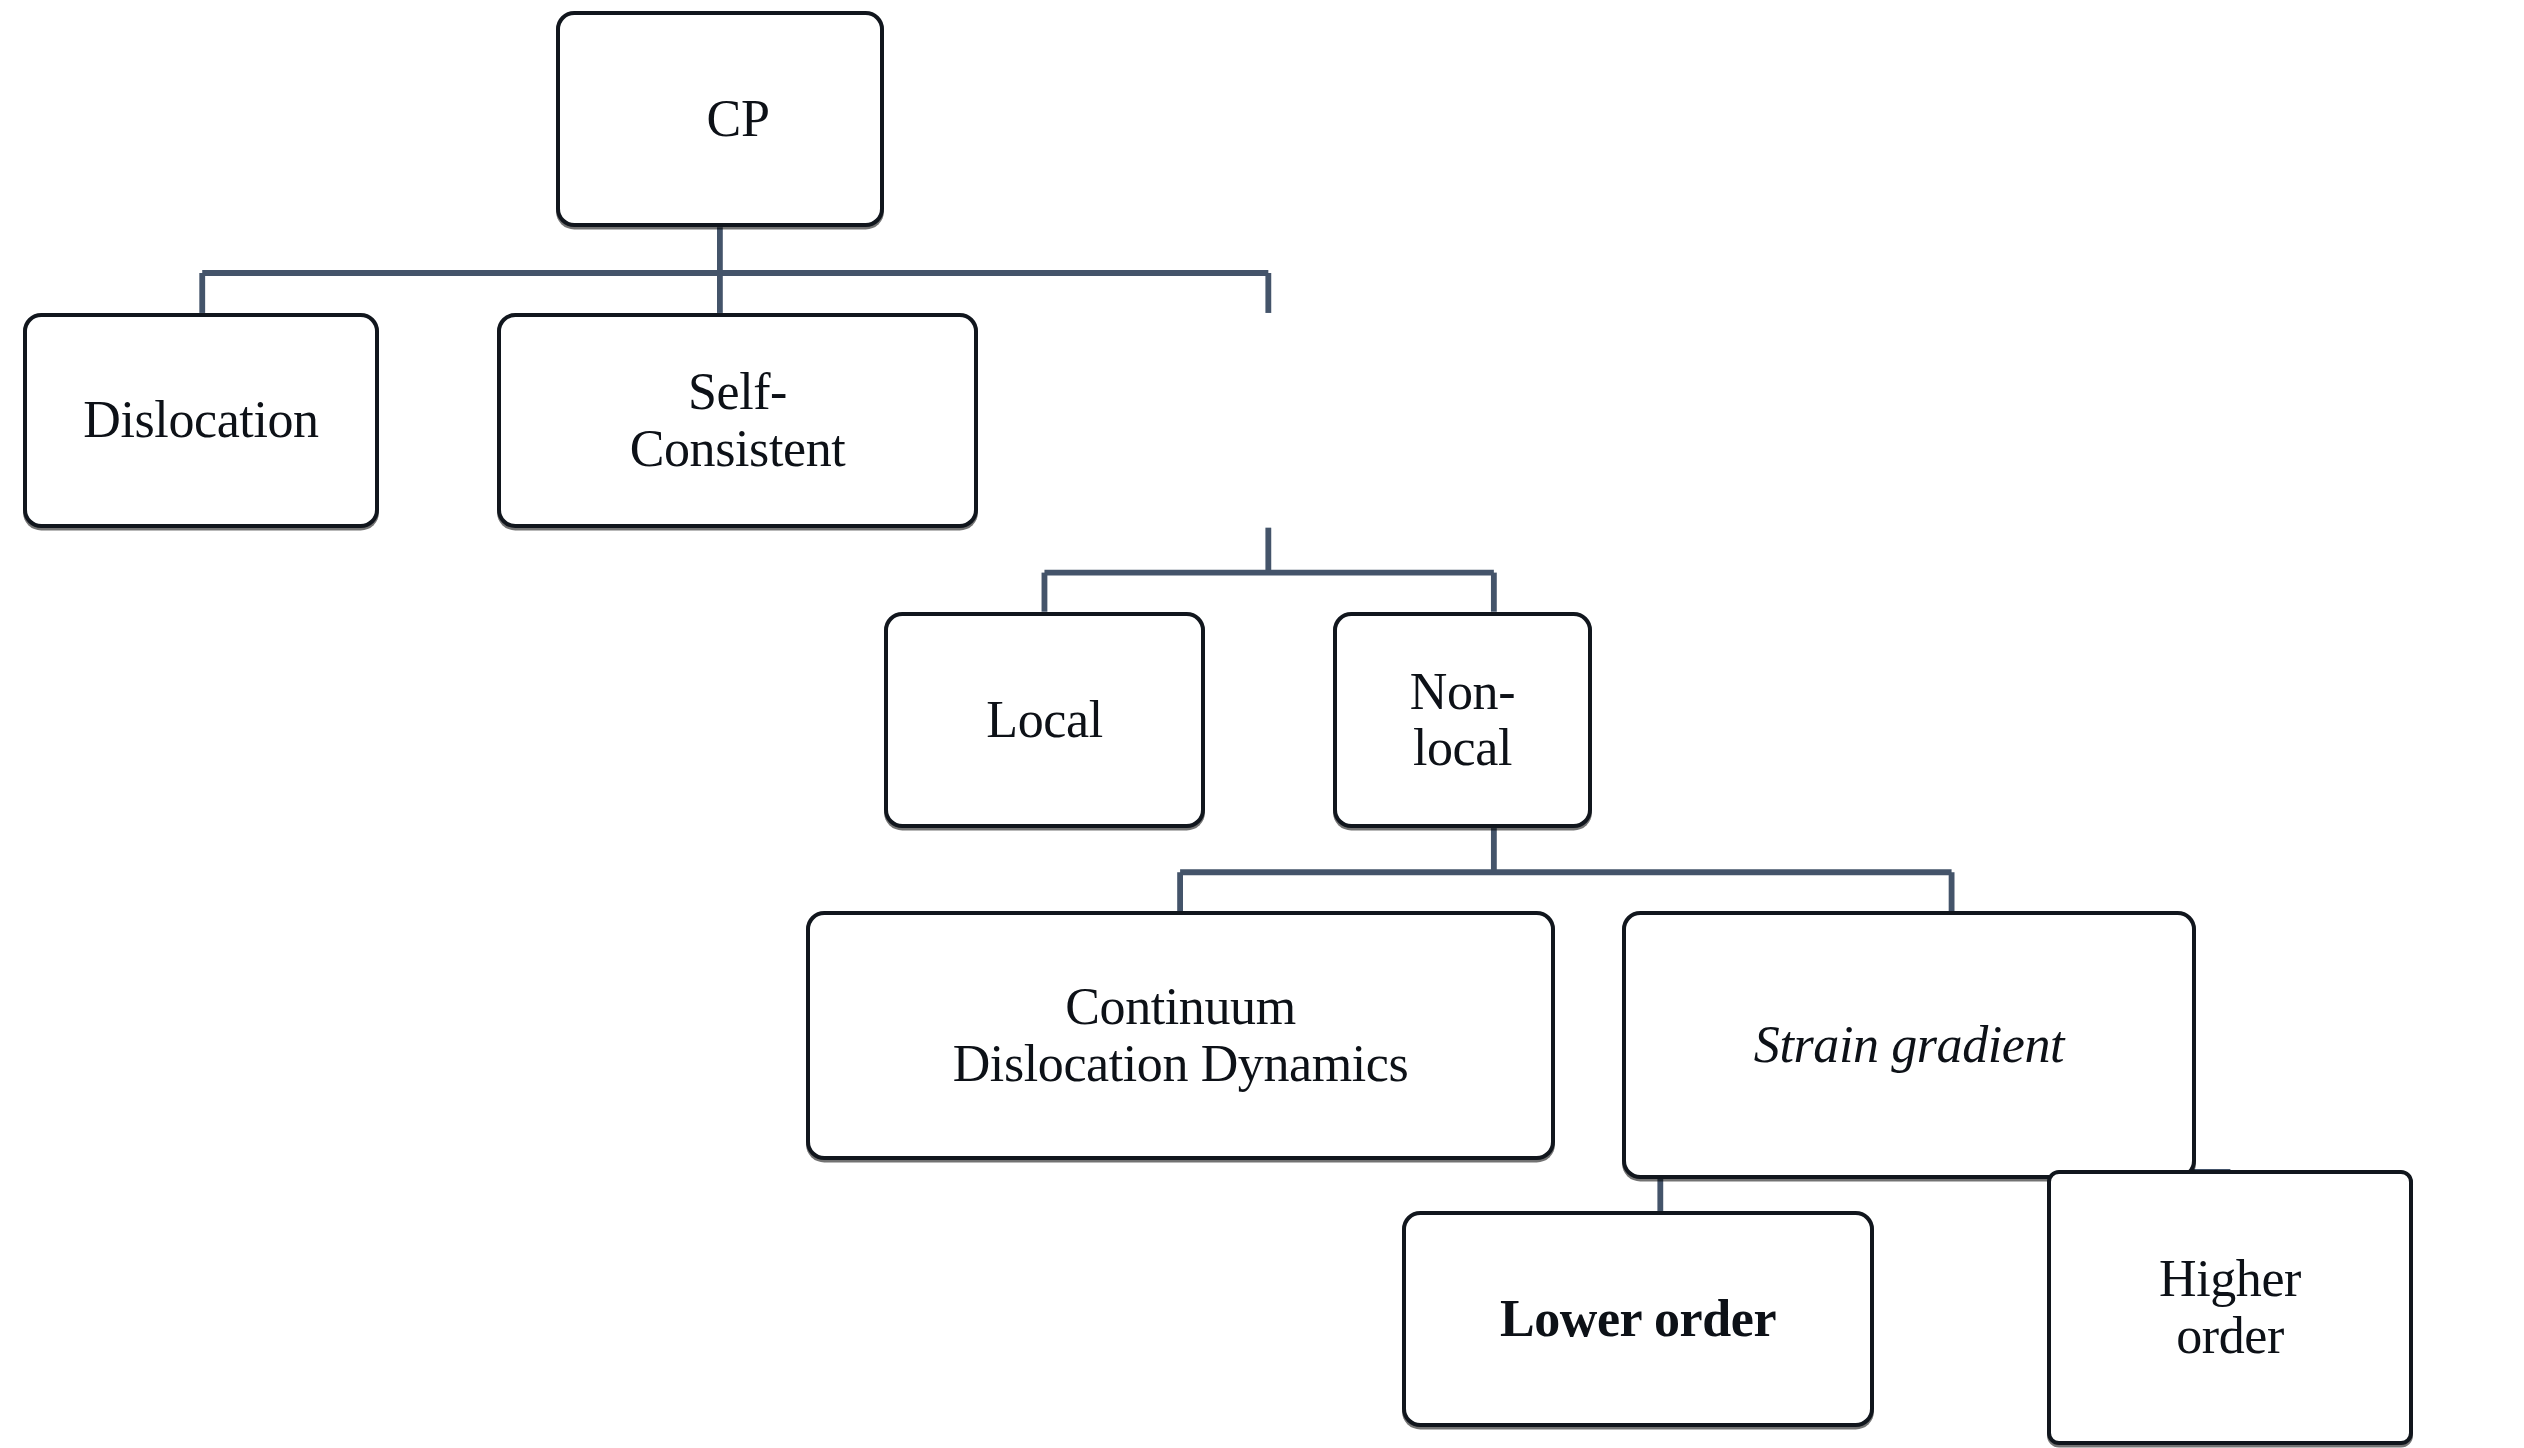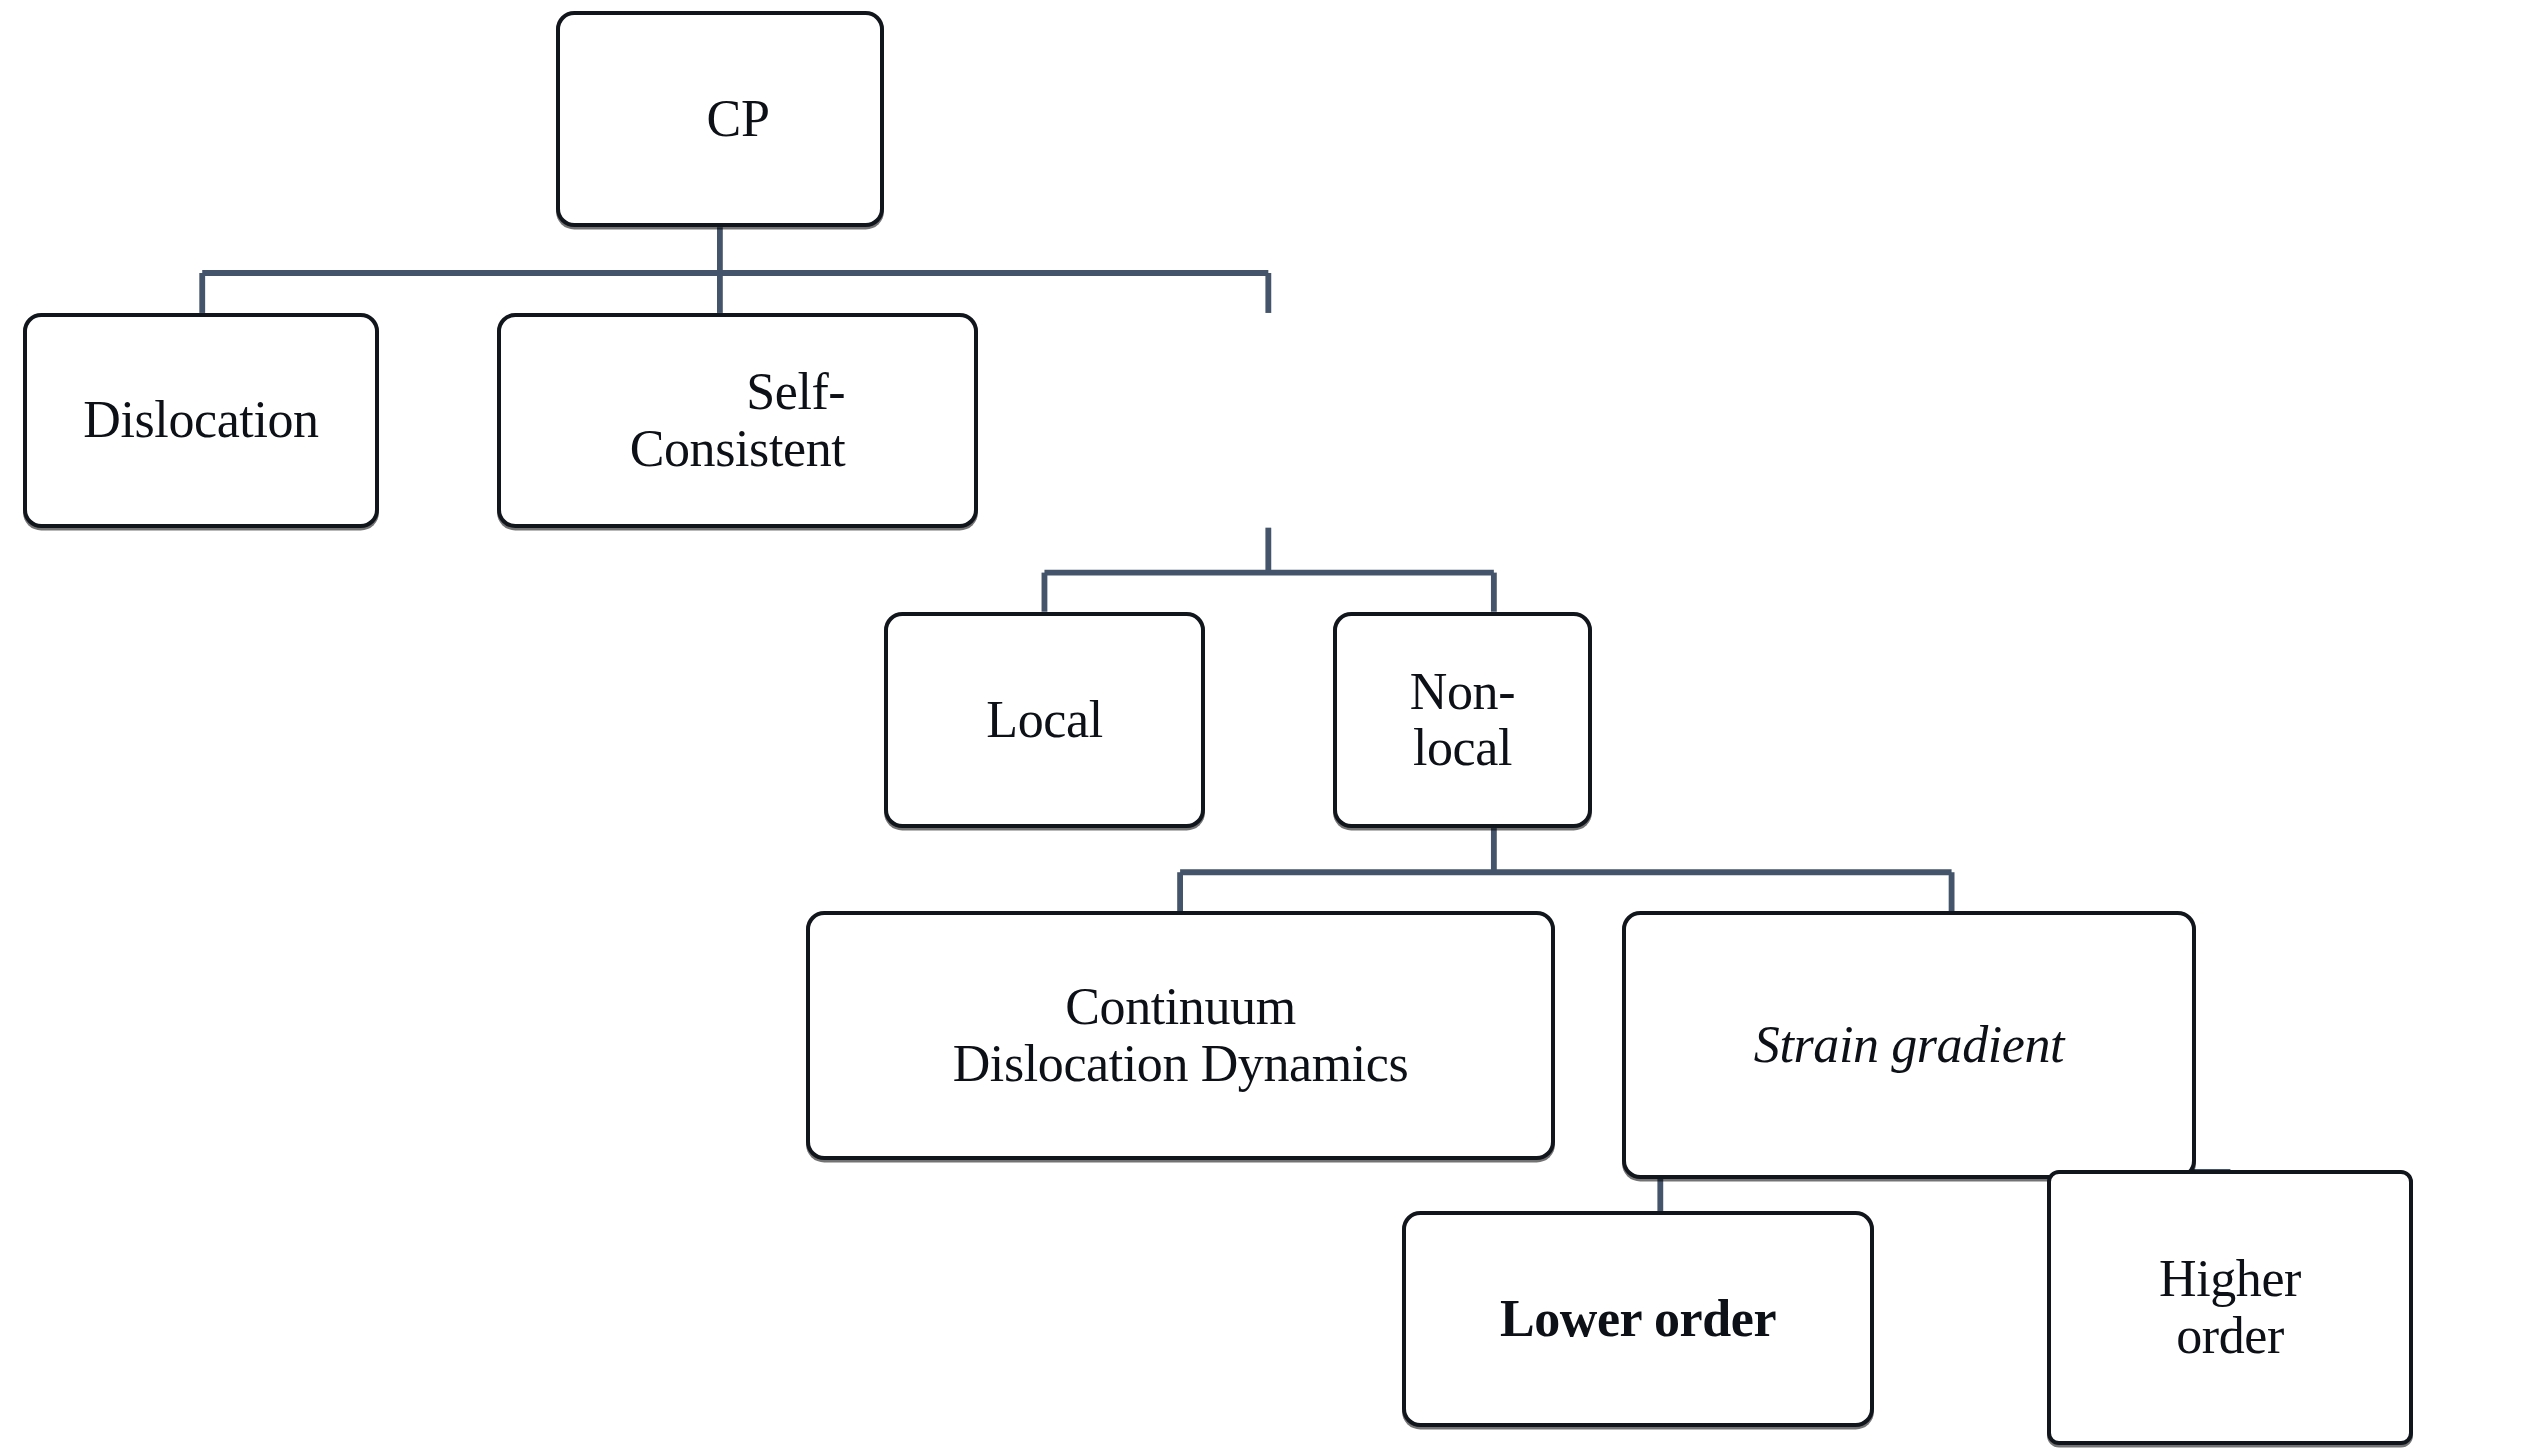--- a/index.html
+++ b/index.html
@@ -44,21 +44,21 @@
     color: #0d1117;
     font-size: 52px;
     line-height: 1.04;
     letter-spacing: -0.4px;
     white-space: pre-line;
     padding: 0 8.3px;
   }
   
   #node-cp        { left: 556px;  top: 10.8px;   width: 328px; height: 216px; padding-left: 36px; }
   #node-statistical { left: 23px;  top: 313px;  width: 356px; height: 215px; }
-  #node-self-consistent { left: 497px; top: 313px; width: 481px; height: 215px; text-align: right; }
+  #node-self-consistent { left: 497px; top: 313px; width: 481px; height: 215px; }
   #node-direct    { left: 1104px; top: 313px;  width: 328px; height: 215px; }
   #node-local     { left: 884px; top: 612px;  width: 321px; height: 216px; }
   #node-nonlocal  { left: 1333px; top: 612px;  width: 259px; height: 216px; }
   #node-cdd       { left: 806px;  top: 911px; width: 749px; height: 249px; }
   #node-strain-gradient { left: 1622px; top: 911px; width: 574px; height: 268px; font-style: italic; }
   #node-lower-order { left: 1402px; top: 1211px; width: 472px; height: 216px; font-weight: bold; }
   #node-higher-order { left: 2047px; top: 1170px; width: 366px; height: 275px; border-radius: 12px; }
 
   #node-cdd .label,
   #node-self-consistent .label,

